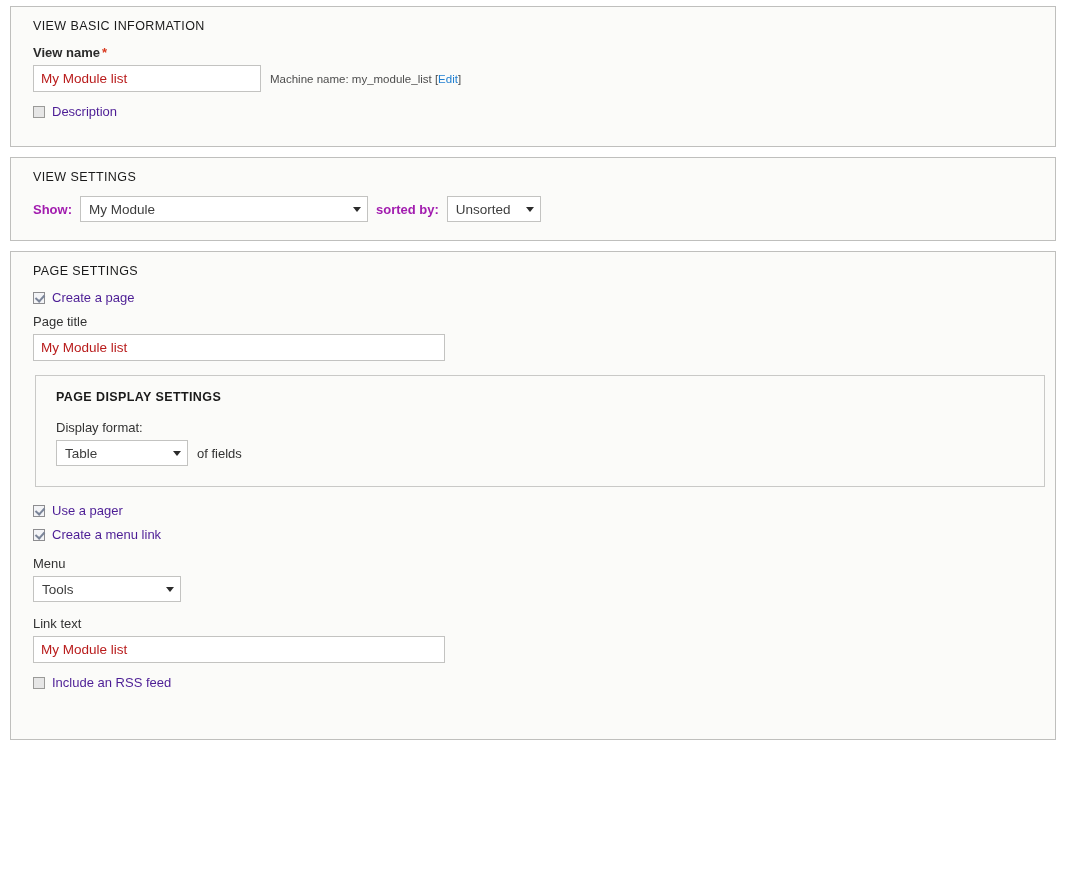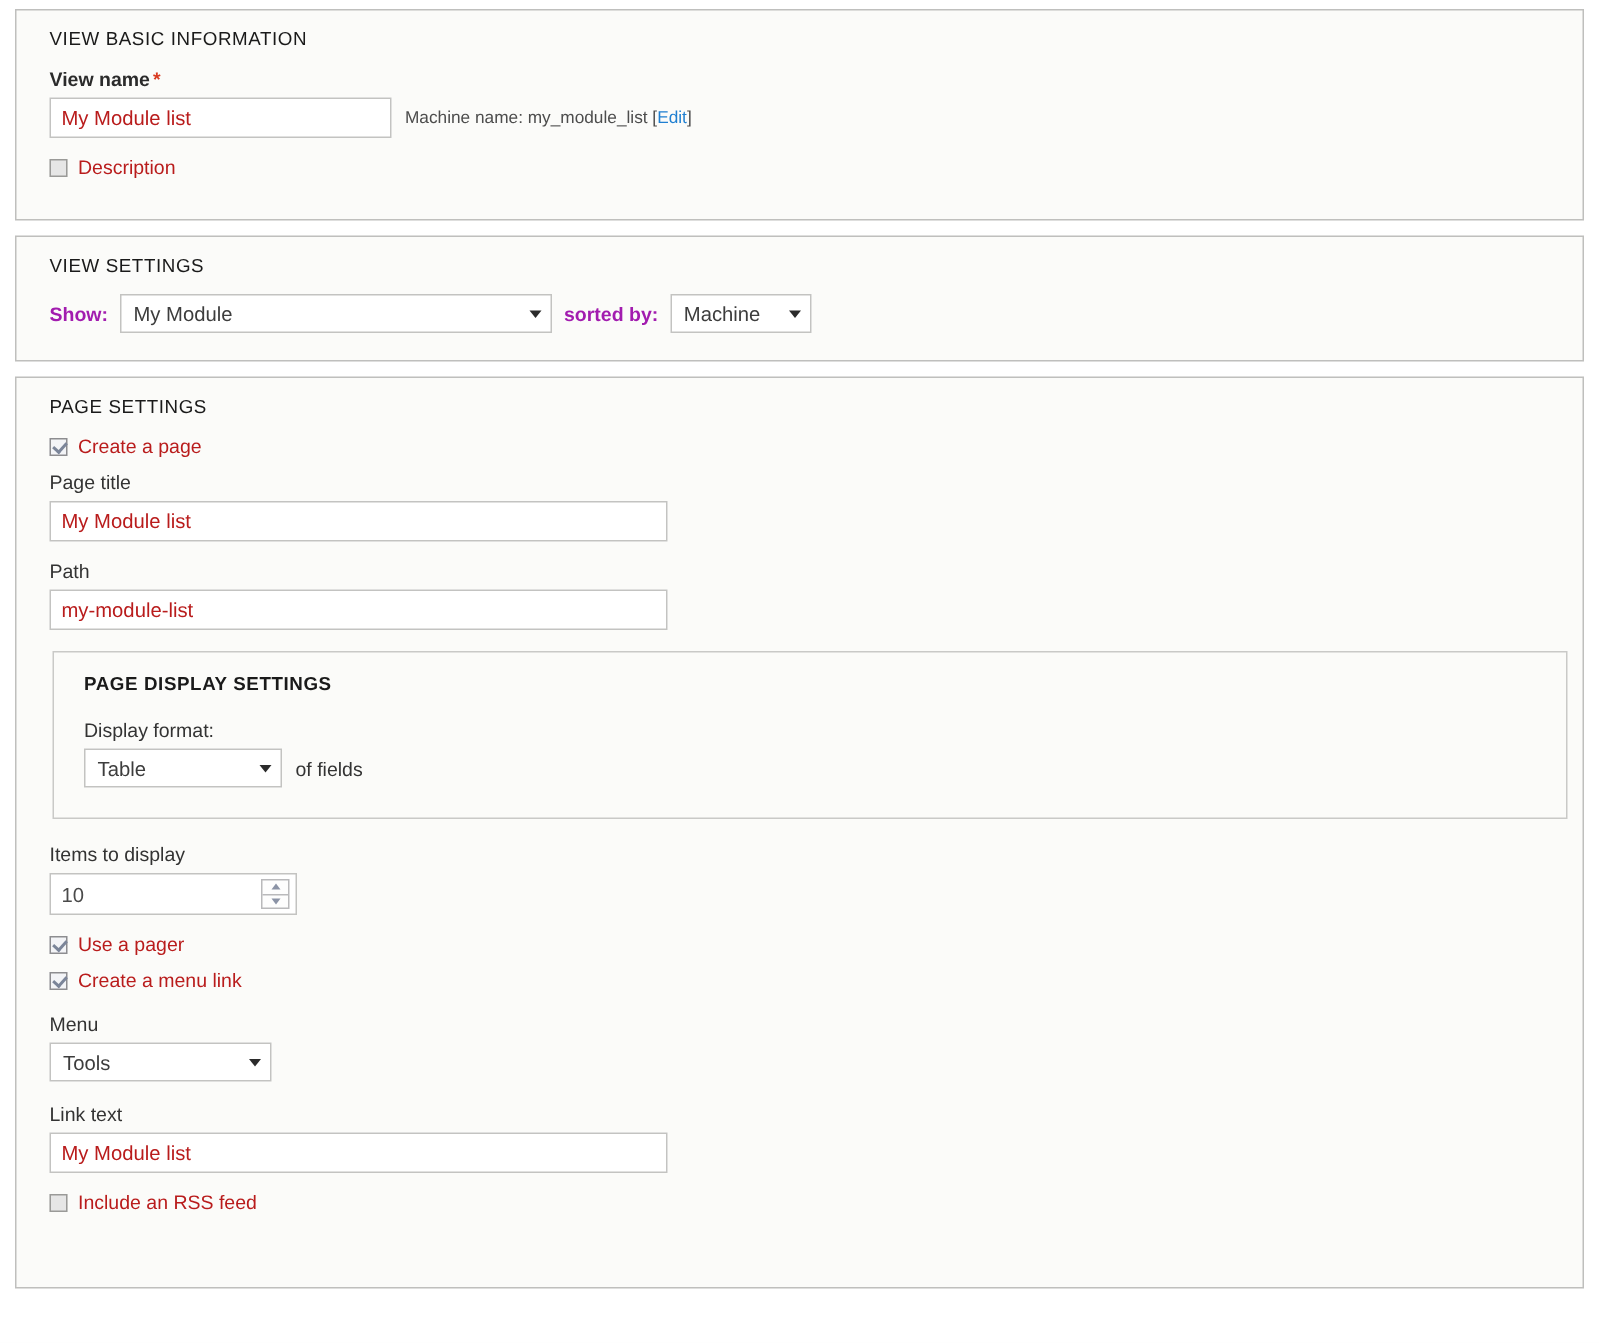--- a/index.html
+++ b/index.html
@@ -119,21 +119,21 @@
     left: 3px;
     top: 0px;
     width: 4px;
     height: 7px;
     border: solid #7b8599;
     border-width: 0 2px 2px 0;
     transform: rotate(42deg);
   }
   .cb-label {
     font-size: 13px;
-    color: #b91c1c;
+    color: #4c1d95;
     white-space: nowrap;
   }
 
   
   .sel {
     display: inline-flex;
     align-items: center;
     justify-content: space-between;
     background: #ffffff;
     border: 1px solid #c3c3c1;
@@ -271,66 +271,52 @@
     <h2 class="panel-title">VIEW SETTINGS</h2>
 
     <div class="settings-row">
       <span class="inline-lbl">Show:</span>
       <span class="sel sel-show">
         <span>My Module</span>
         <span class="caret"></span>
       </span>
       <span class="inline-lbl">sorted by:</span>
       <span class="sel sel-sorted">
-        <span>Machine</span>
+        <span>Unsorted</span>
         <span class="caret"></span>
       </span>
     </div>
   </section>
 
   <section class="panel last">
     <h2 class="panel-title">PAGE SETTINGS</h2>
 
     <div class="cb-row">
       <span class="cbox checked"></span>
       <span class="cb-label">Create a page</span>
     </div>
 
     <div class="field">
       <span class="flabel normal">Page title</span>
       <input class="text w-wide" type="text" value="My Module list" style="">
     </div>
 
-    <div class="field">
-      <span class="flabel normal">Path</span>
-      <input class="text w-wide" type="text" value="my-module-list" style="">
-    </div>
 
     <div class="subpanel">
       <h3 class="subpanel-title">PAGE DISPLAY SETTINGS</h3>
       <span class="flabel normal">Display format:</span>
       <div class="format-row">
         <span class="sel sel-format">
           <span>Table</span>
           <span class="caret"></span>
         </span>
         <span class="of-fields">of fields</span>
       </div>
     </div>
 
-    <div class="field">
-      <span class="flabel normal">Items to display</span>
-      <span class="num-wrap">
-        <input type="text" value="10" style="">
-        <span class="spinner">
-          <span class="spin-up"></span>
-          <span class="spin-dn"></span>
-        </span>
-      </span>
-    </div>
 
     <div class="cb-row">
       <span class="cbox checked"></span>
       <span class="cb-label">Use a pager</span>
     </div>
 
     <div class="cb-row">
       <span class="cbox checked"></span>
       <span class="cb-label">Create a menu link</span>
     </div>

